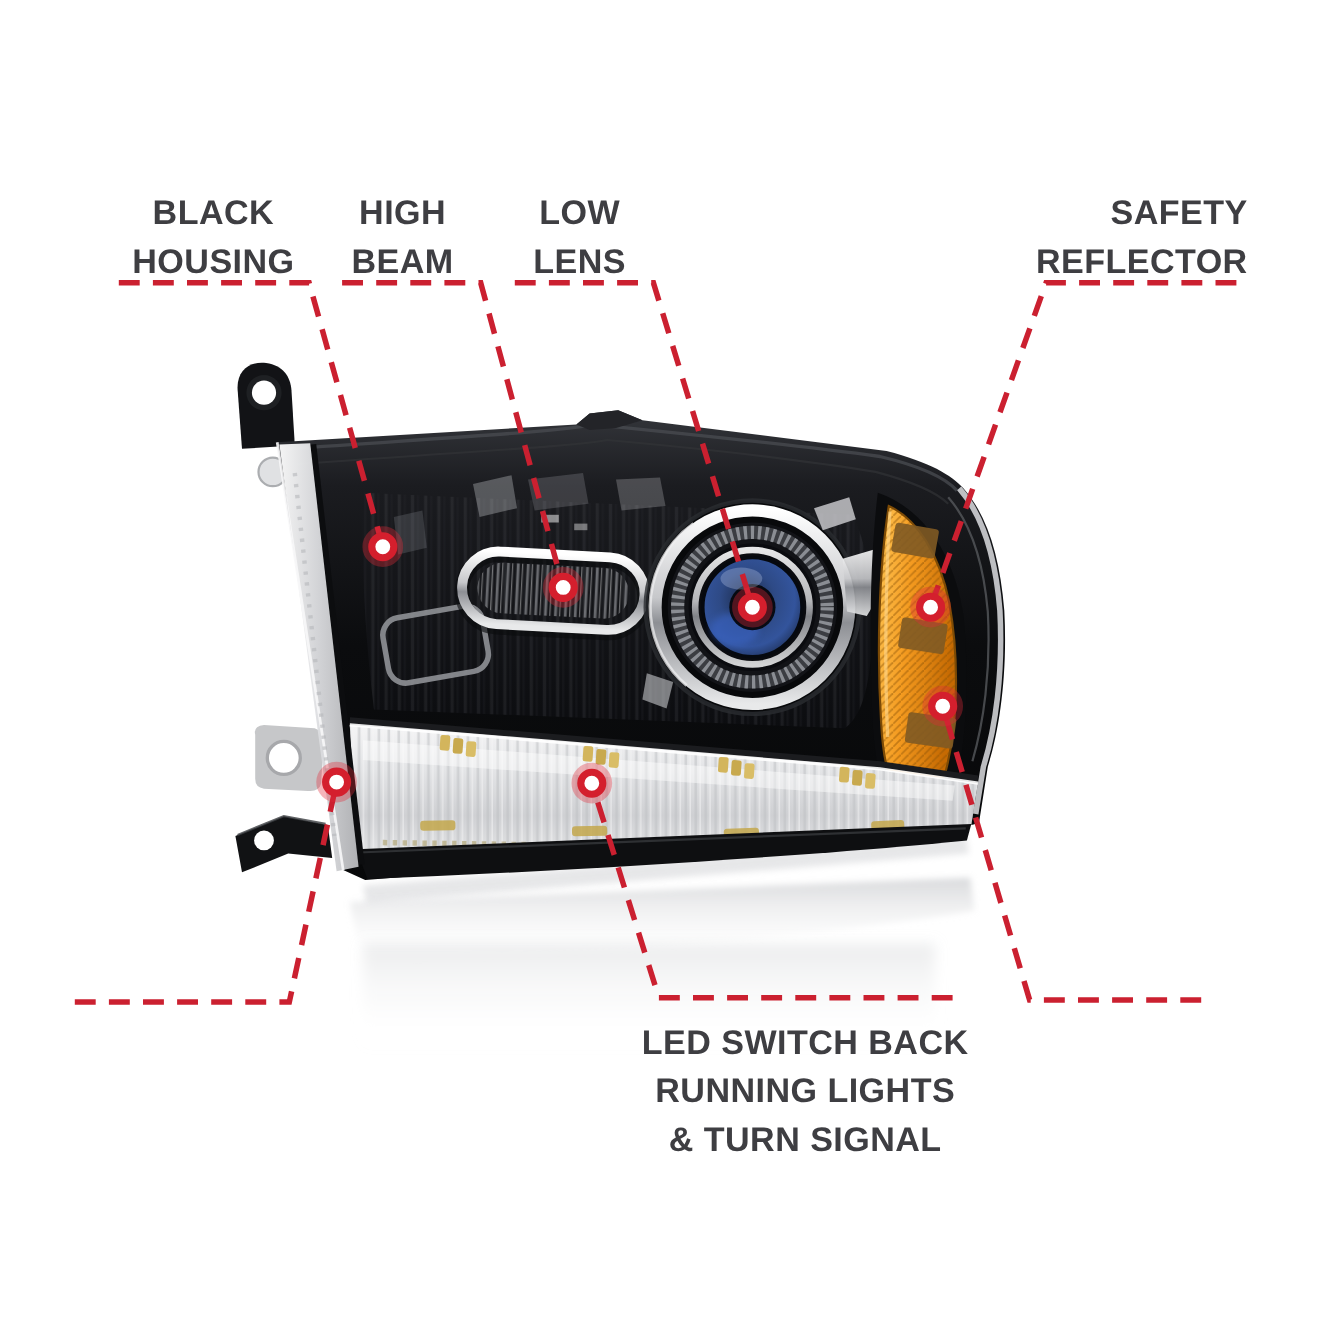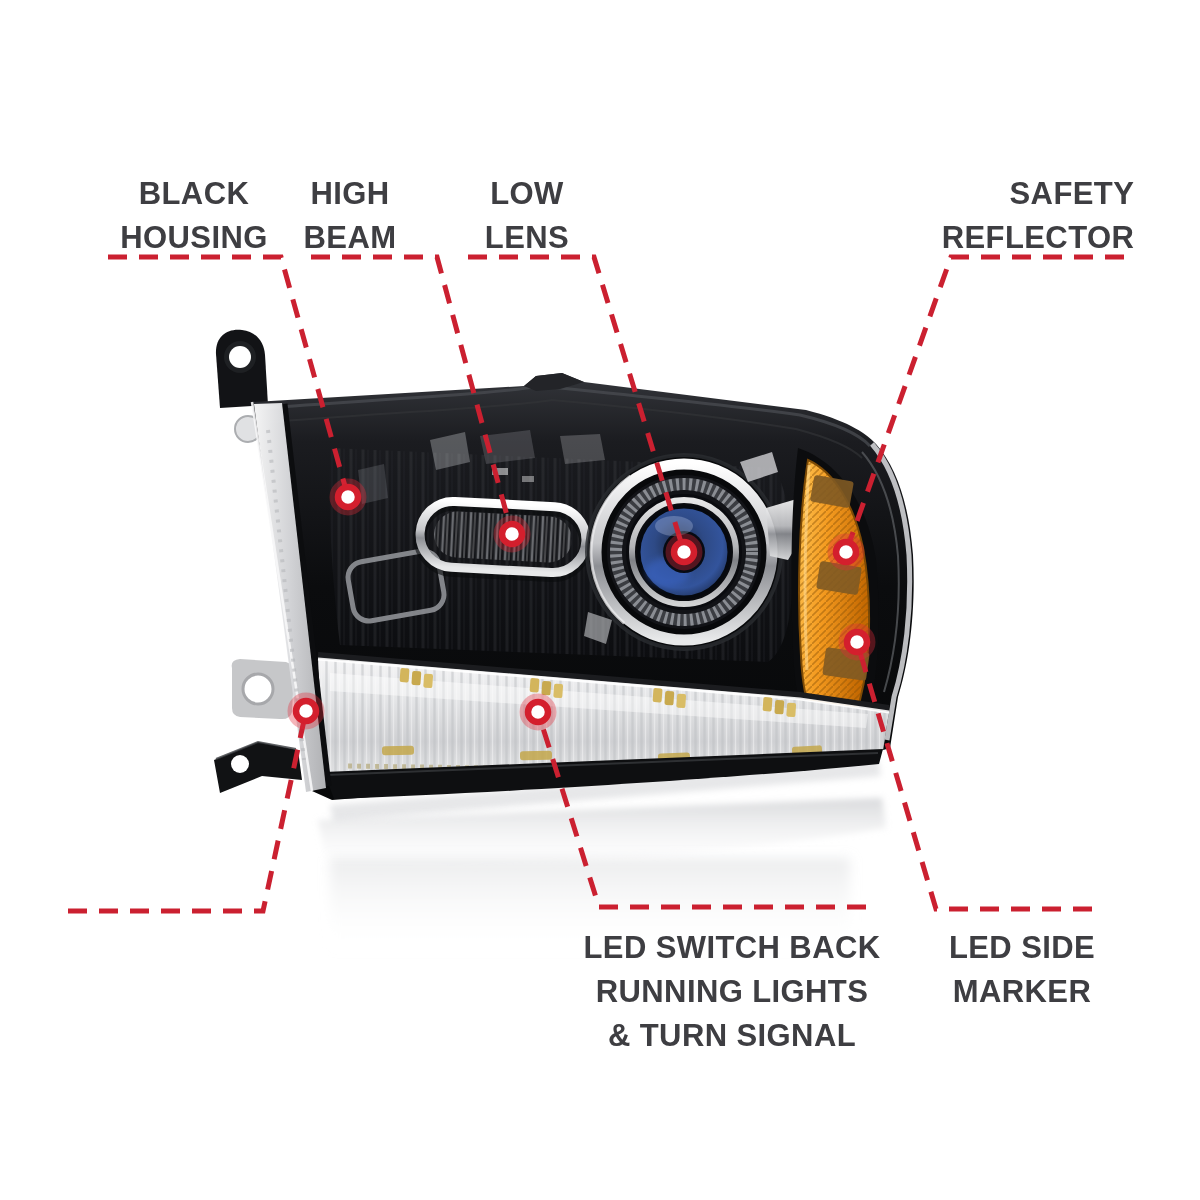--- a/index.html
+++ b/index.html
@@ -254,25 +254,23 @@
         </g>
       <g transform="translate(538,712)">
         <circle class="marker-glow" r="14"></circle>
           <circle class="marker-core" r="10"></circle>
         </g>
     </g>
   </svg>
 
   <div class="callout" style="left:194px;top:172px;text-align:center;">BLACK
 HOUSING</div>
-  <div class="callout" style="left:350px;top:172px;">HIGH
+  <div class="callout" style="left:366px;top:172px;">HIGH
 BEAM</div>
   <div class="callout" style="left:527px;top:172px;">LOW
 LENS</div>
   <div class="callout" style="left:1038px;top:172px;text-align:right;">SAFETY
 REFLECTOR</div>
   <div class="callout" style="left:732px;top:926px;text-align:center;">LED SWITCH BACK
 RUNNING LIGHTS
 &amp; TURN SIGNAL</div>
-  <div class="callout" style="left:1022px;top:926px;">LED SIDE
-MARKER</div>
 
 </div>
 
 </body></html>

